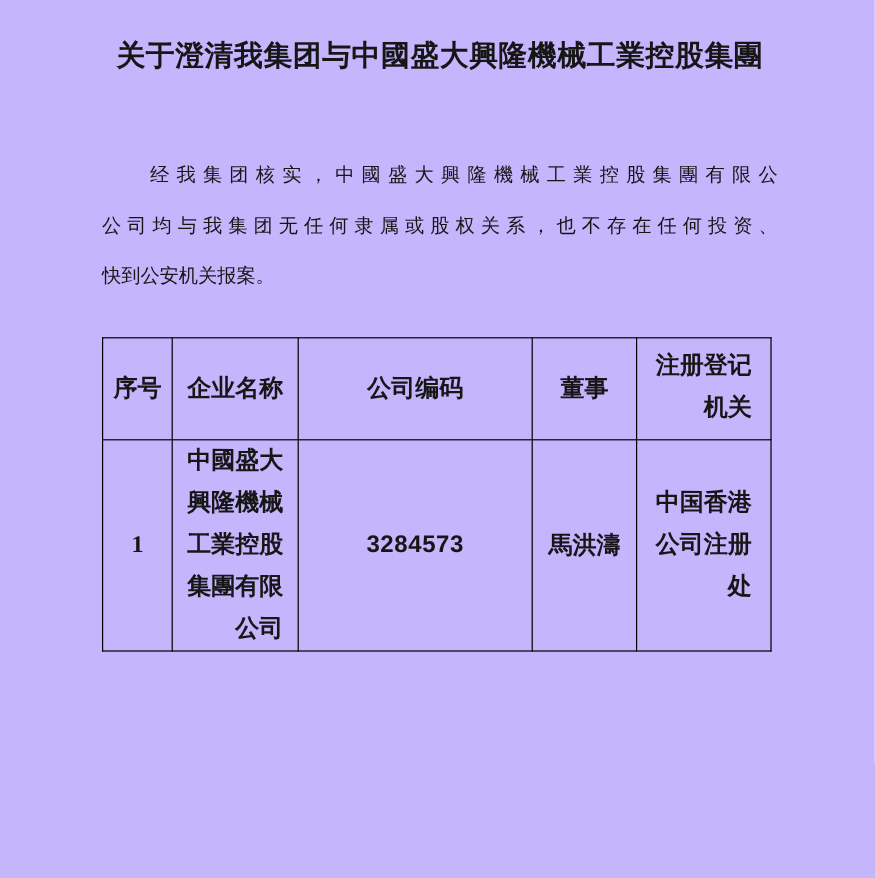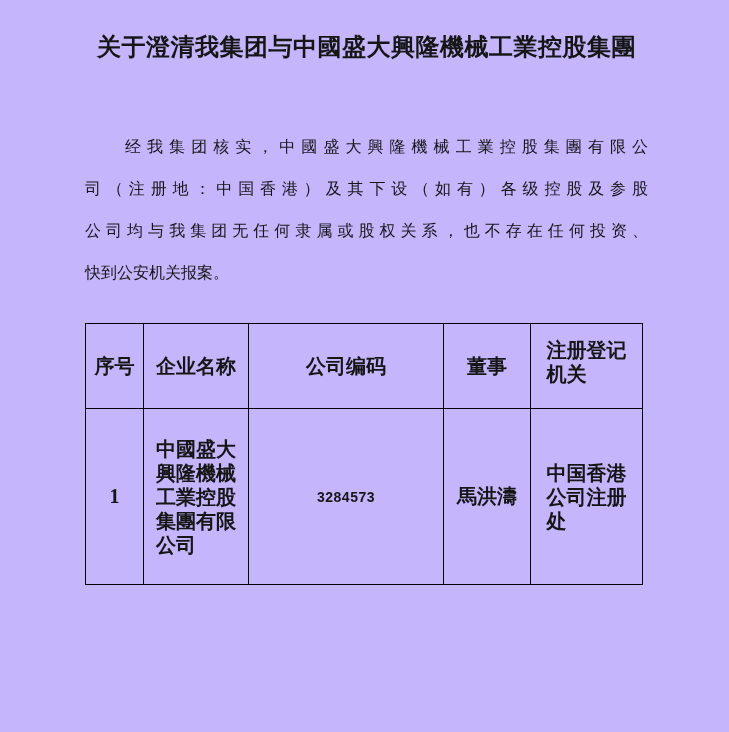--- a/index.html
+++ b/index.html
@@ -69,42 +69,41 @@
   }
   .company-table thead tr { height: 85px; }
   .company-table tbody tr { height: 176px; }
   .company-table th {
     font-weight: bold;
     line-height: 40px;
   }
   .wrap-narrow {
     display: inline-block;
     width: 80px;
-    line-height: 24px;
-    text-align: left;
+    line-height: 35px;
+    text-align: right;
   }
   .cell-code {
     font-family: "Liberation Sans", "DejaVu Sans", sans-serif;
-    font-size: 14px;
+    font-size: 20px;
     letter-spacing: 0.5px;
   }
 </style>
 </head>
 <body>
 
 <div class="page">
   <div class="content">
 
     <h1 class="title">
       <span class="title-line">关于澄清我集团与中國盛大興隆機械工業控股集團</span>
     </h1>
 
     <div class="body-text">
       <div class="body-line first">经我集团核实，中國盛大興隆機械工業控股集團有限公</div>
-      <div class="body-line">司（注册地：中国香港）及其下设（如有）各级控股及参股</div>
       <div class="body-line">公司均与我集团无任何隶属或股权关系，也不存在任何投资、</div>
       <div class="body-line last">快到公安机关报案。</div>
     </div>
 
     <table class="company-table">
       <colgroup>
         <col style="width:58px">
         <col style="width:105px">
         <col style="width:195px">
         <col style="width:87px">

